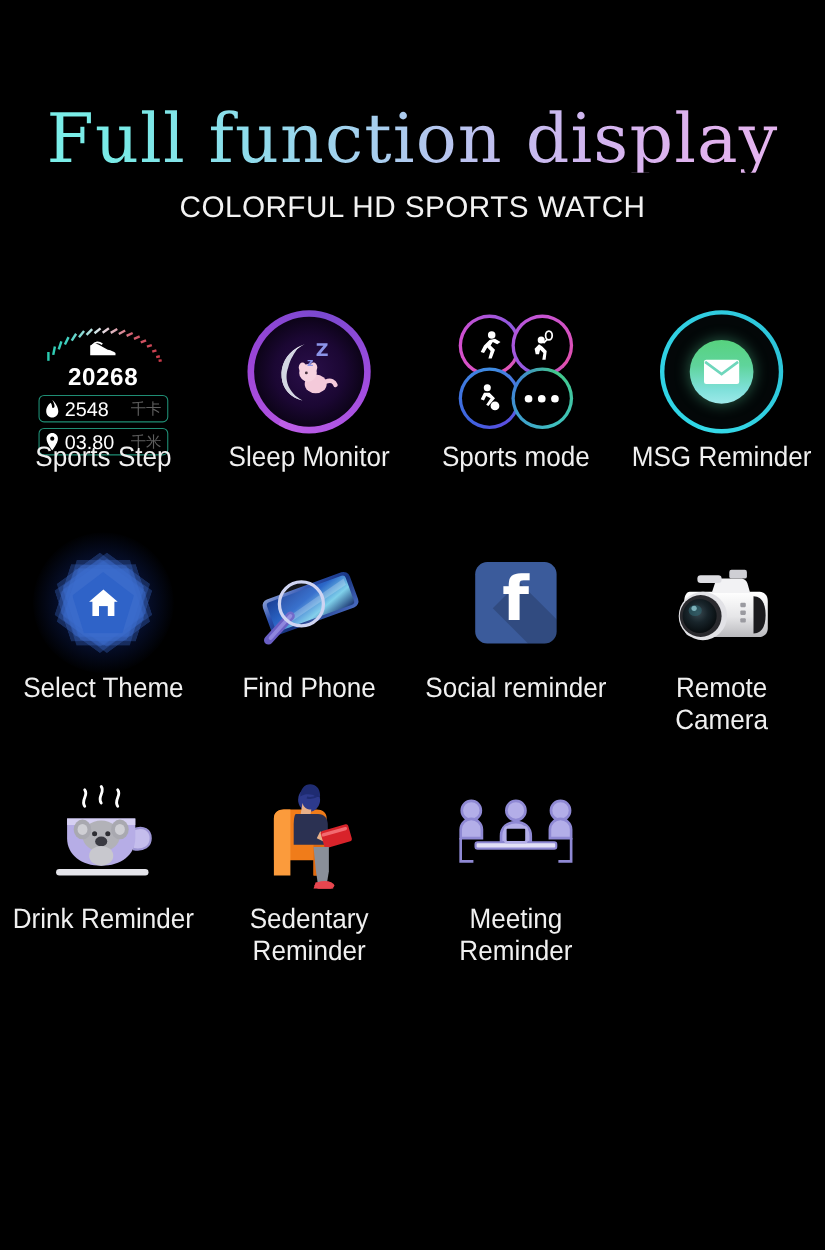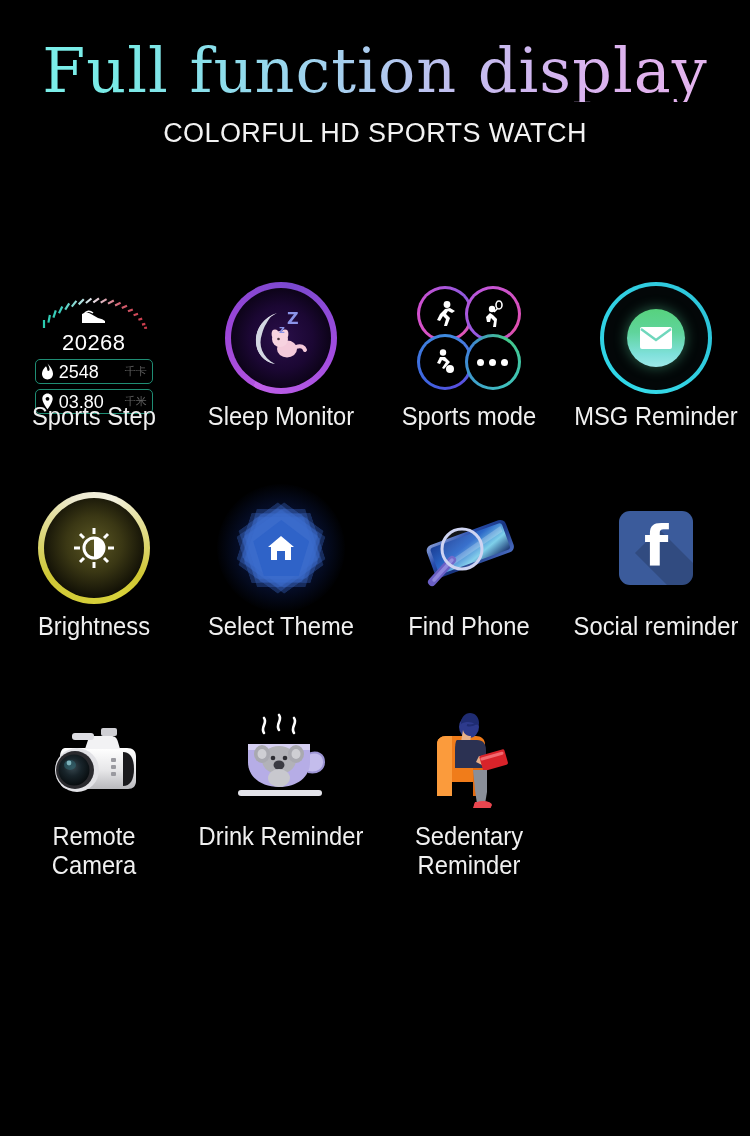--- a/index.html
+++ b/index.html
@@ -24,21 +24,21 @@
 
   
   .header {
     position: absolute;
     top: 0; left: 0;
     width: 750px;
     text-align: center;
   }
   .title {
     margin: 0;
-    padding-top: 40px;
+    padding-top: 95px;
     font-family: "DejaVu Serif", serif;
     font-size: 62px;
     line-height: 1.0;
     font-weight: 400;
     letter-spacing: 1px;
     background: linear-gradient(100deg,
         #7df3ec 0%, #79e9e6 18%, #8fdcec 32%,
         #a9cdee 48%, #c3bdef 62%, #d4b4ef 74%,
         #e0b2ee 86%, #e7b6ef 100%);
     -webkit-background-clip: text;
@@ -193,30 +193,30 @@
     width: 56px; height: 56px; margin: -28px 0 0 -28px;
     background: #2f63c8;
     clip-path: polygon(50% 0%, 100% 38%, 81% 100%, 19% 100%, 0% 38%);
     display: flex; align-items: center; justify-content: center;
   }
 
   
   .face { width: 118px; height: 104px; position: relative; }
   .face .steps-num {
     text-align: center; color: #fff; font-size: 22px; letter-spacing: 0.5px;
-    font-family: "Liberation Sans", sans-serif; line-height: 1;
+    font-family: "Liberation Sans", sans-serif; line-height: 1; font-weight: bold;
   }
   .face .row {
     margin-top: 5px; height: 25px;
     border: 1px solid #1f8d74; border-radius: 5px;
     display: flex; align-items: center; gap: 5px;
     padding: 0 5px; box-sizing: border-box;
   }
   .face .row .val { color: #fff; font-size: 18px; line-height: 1; }
-  .face .row .unit { color: #5f5f5f; font-size: 11px; margin-left: auto; font-family: Liberation Serif, serif; }
+  .face .row .unit { color: #5f5f5f; font-size: 14px; margin-left: auto; font-family: Liberation Serif, serif; }
 
   
   .findphone { position: relative; width: 118px; height: 92px; }
 
   
   .fb-tile {
     width: 74px; height: 74px; border-radius: 11px;
     background: #3b5b9b;
     position: relative; overflow: hidden;
     display: flex; align-items: center; justify-content: center;
@@ -381,43 +381,20 @@
           <svg width="34" height="26" viewBox="0 0 34 26">
             <rect x="1" y="2" width="32" height="22" rx="2" fill="#ffffff"></rect>
             <path d="M2 4l15 11L32 4" fill="none" stroke="#6fd7bc" stroke-width="2.4"></path>
           </svg>
         </div>
       </div>
       <div class="cell-label">MSG Reminder</div>
     </div>
 
 
-    <div class="cell">
-      <div class="icon-wrap">
-        <div class="ring ring-br"></div>
-        <div class="br-core"></div>
-        <div class="ring-glyph">
-          <svg width="44" height="44" viewBox="0 0 44 44">
-            <g stroke="#ffffff" stroke-width="3" stroke-linecap="butt">
-              <line x1="22" y1="2" x2="22" y2="8"></line>
-                <line x1="22" y1="36" x2="22" y2="42"></line>
-              <line x1="2" y1="22" x2="8" y2="22"></line>
-                <line x1="36" y1="22" x2="42" y2="22"></line>
-              <line x1="8" y1="8" x2="12" y2="12"></line>
-                <line x1="32" y1="32" x2="36" y2="36"></line>
-              <line x1="36" y1="8" x2="32" y2="12"></line>
-                <line x1="12" y1="32" x2="8" y2="36"></line>
-            </g>
-            <circle cx="22" cy="22" r="10" fill="none" stroke="#ffffff" stroke-width="3"></circle>
-            <path d="M22 12a10 10 0 0 1 0 20z" fill="#ffffff"></path>
-          </svg>
-        </div>
-      </div>
-      <div class="cell-label">Brightness</div>
-    </div>
 
     <div class="cell">
       <div class="icon-wrap">
         <div class="flower-glow"></div>
         <div class="flower">
           <div class="petal" style="transform:rotate(0deg)"></div>
           <div class="petal" style="transform:rotate(36deg)"></div>
           <div class="petal" style="transform:rotate(72deg)"></div>
           <div class="petal" style="transform:rotate(108deg)"></div>
           <div class="petal" style="transform:rotate(144deg)"></div>
@@ -556,15 +533,34 @@
           <rect x="62" y="48" width="26" height="16" rx="2" fill="#d8232a" transform="rotate(-16 62 48)"></rect>
           <rect x="63" y="50" width="24" height="3" rx="1.5" fill="#f26a70" transform="rotate(-16 63 50)"></rect>
           <path d="M56 62h14v22l-2 12h-8l-2-14z" fill="#8a8f99"></path>
           <path d="M58 94h14l2 6H56z" fill="#e8464f"></path>
           <ellipse cx="66" cy="97" rx="9" ry="4" fill="#e8464f"></ellipse>
         </svg>
       </div>
       <div class="cell-label">Sedentary Reminder</div>
     </div>
 
+    <div class="cell">
+      <div class="icon-wrap">
+        <svg width="116" height="92" viewBox="0 0 116 92">
+          <g fill="#b3aee8" stroke="#8f89d4" stroke-width="2.5">
+            <circle cx="16" cy="24" r="9"></circle>
+            <path d="M6 42c0-6 5-10 10-10s10 4 10 10v8H6z"></path>
+            <path d="M6 50v22h12" fill="none"></path>
+            <circle cx="58" cy="24" r="9"></circle>
+            <path d="M44 48c0-8 6-13 14-13s14 5 14 13v6H44z"></path>
+            <circle cx="100" cy="24" r="9"></circle>
+            <path d="M90 42c0-6 5-10 10-10s10 4 10 10v8h-20z"></path>
+            <path d="M110 50v22H98" fill="none"></path>
+          </g>
+          <rect x="20" y="54" width="76" height="6" rx="2" fill="#e2e0f6" stroke="#8f89d4" stroke-width="2"></rect>
+          <rect x="48" y="40" width="20" height="14" rx="2" fill="#000000" stroke="#b3aee8" stroke-width="2.5"></rect>
+        </svg>
+      </div>
+      <div class="cell-label">Meeting Reminder</div>
+    </div>
 
   </div>
 </div>
 
 </body></html>

